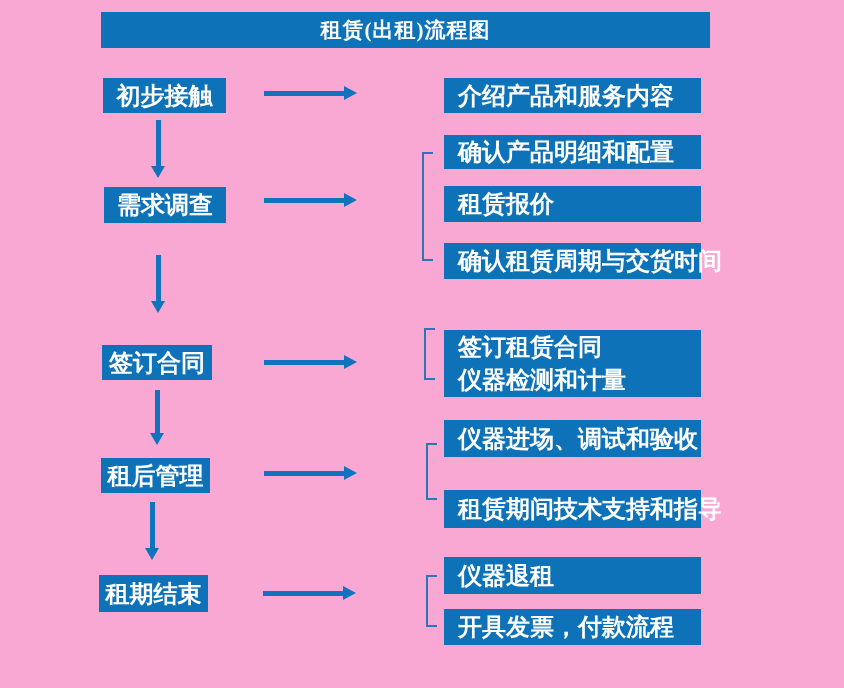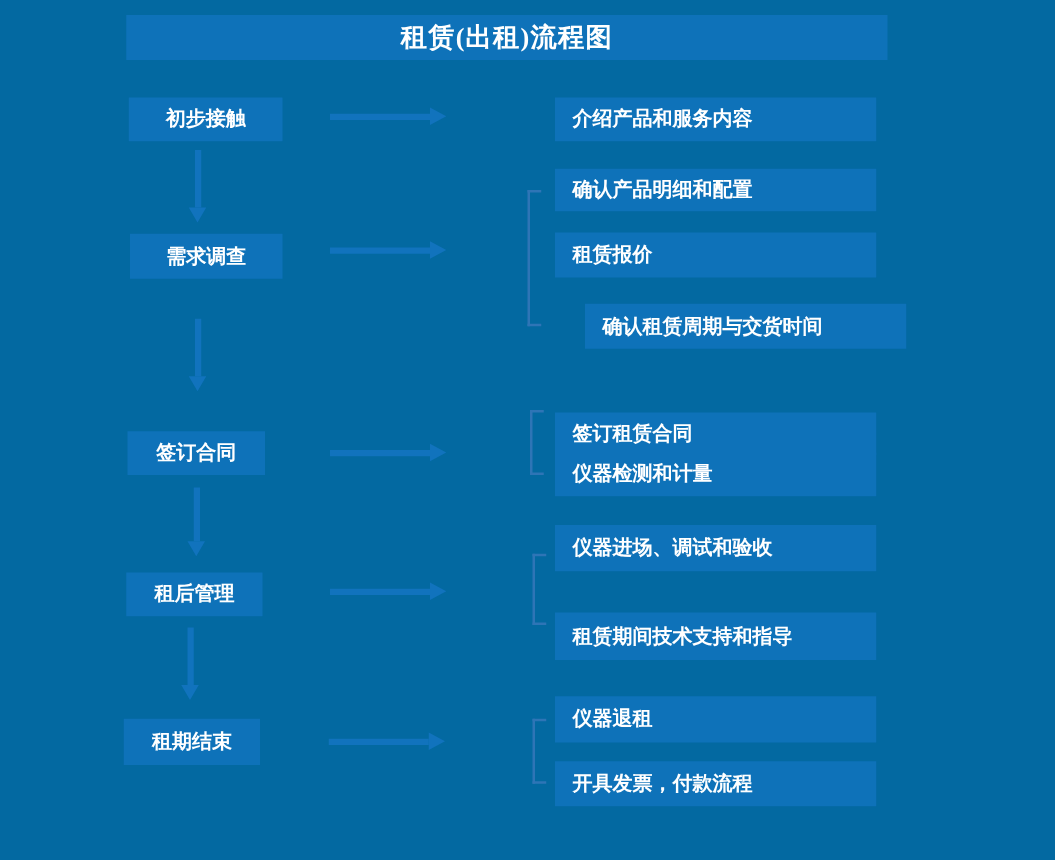--- a/index.html
+++ b/index.html
@@ -1,29 +1,29 @@
 <!DOCTYPE html>
 <html><head>
 <meta charset="utf-8">
 <style>
   html, body { margin: 0; padding: 0; background: #ffffff; }
   #canvas {
     position: relative;
     width: 844px;
     height: 688px;
-    background: #0369a1;
+    background: #f9a8d4;
     font-family: "Liberation Serif", "DejaVu Serif", serif;
     overflow: hidden;
   }
   .bluebox {
     position: absolute;
     background: #0e72b9;
     color: #ffffff;
     font-weight: bold;
-    font-size: 16px;
+    font-size: 24px;
     display: flex;
     align-items: center;
     white-space: nowrap;
     box-sizing: border-box;
   }
   .titlebar {
     justify-content: center;
     font-size: 21px;
     letter-spacing: 1px;
   }
@@ -78,21 +78,21 @@
   <div class="bluebox stepbox" style="left:103px; top:78px;  width:123px; height:35px;">初步接触</div>
   <div class="bluebox stepbox" style="left:104px; top:187px; width:122px; height:36px;">需求调查</div>
   <div class="bluebox stepbox" style="left:102px; top:345px; width:110px; height:35px;">签订合同</div>
   <div class="bluebox stepbox" style="left:101px; top:458px; width:109px; height:35px;">租后管理</div>
   <div class="bluebox stepbox" style="left:99px;  top:575px; width:109px; height:37px;">租期结束</div>
 
   <div class="bluebox outbox" style="left:444px; top:78px;  width:257px; height:35px;">介绍产品和服务内容</div>
 
   <div class="bluebox outbox" style="left:444px; top:135px; width:257px; height:34px;">确认产品明细和配置</div>
   <div class="bluebox outbox" style="left:444px; top:186px; width:257px; height:36px;">租赁报价</div>
-  <div class="bluebox outbox" style="left:444px; top:243px; width:257px; height:36px;margin-left:24px;">确认租赁周期与交货时间</div>
+  <div class="bluebox outbox" style="left:444px; top:243px; width:257px; height:36px;">确认租赁周期与交货时间</div>
 
   <div class="bluebox outbox" style="left:444px; top:314px; width:257px; height:34px;margin-top:16px;">签订租赁合同</div>
   <div class="bluebox outbox" style="left:444px; top:362px; width:257px; height:35px;">仪器检测和计量</div>
 
   <div class="bluebox outbox" style="left:444px; top:420px; width:257px; height:37px;">仪器进场、调试和验收</div>
   <div class="bluebox outbox" style="left:444px; top:490px; width:257px; height:38px;">租赁期间技术支持和指导</div>
 
   <div class="bluebox outbox" style="left:444px; top:557px; width:257px; height:37px;">仪器退租</div>
   <div class="bluebox outbox" style="left:444px; top:609px; width:257px; height:36px;text-align:center;">开具发票，付款流程</div>
 

